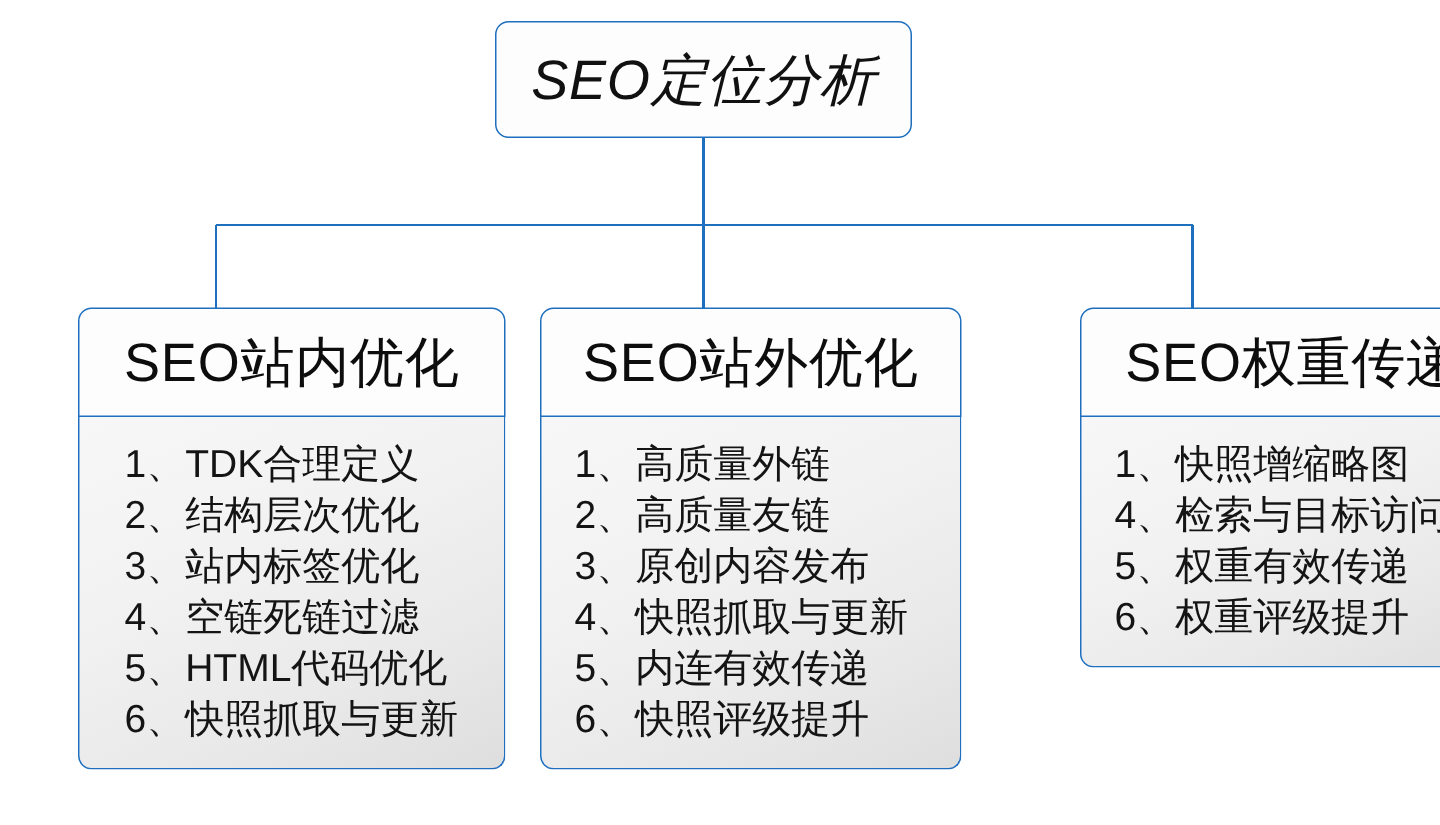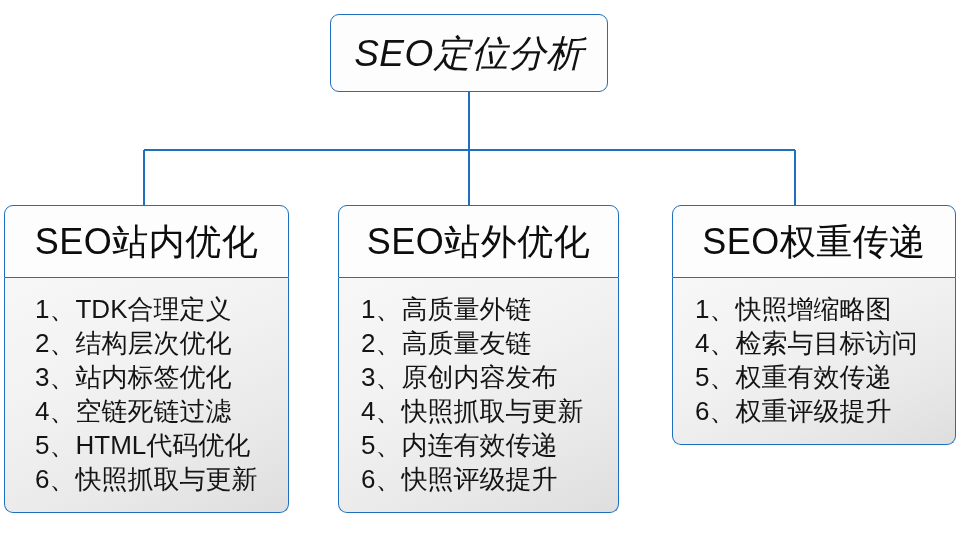--- a/index.html
+++ b/index.html
@@ -57,23 +57,24 @@
     color: #111111;
     line-height: 1;
     white-space: nowrap;
     font-style: italic;
   }
 
   
   .column {
     position: absolute;
     top: 205px;
+    margin-left: 48px;
   }
   .col-1 { left: 4px;   width: 285px; }
-  .col-2 { left: 338px; width: 281px; }
+  .col-2 { left: 312px; width: 281px; }
   .col-3 { left: 672px; width: 284px; }
 
   .col-header {
     box-sizing: border-box;
     height: 73px;
     background: #fdfdfd;
     border: 1.6px solid #1f6fbf;
     border-bottom: 1.6px solid #1f6fbf;
     border-radius: 9px 9px 0 0;
     display: flex;

